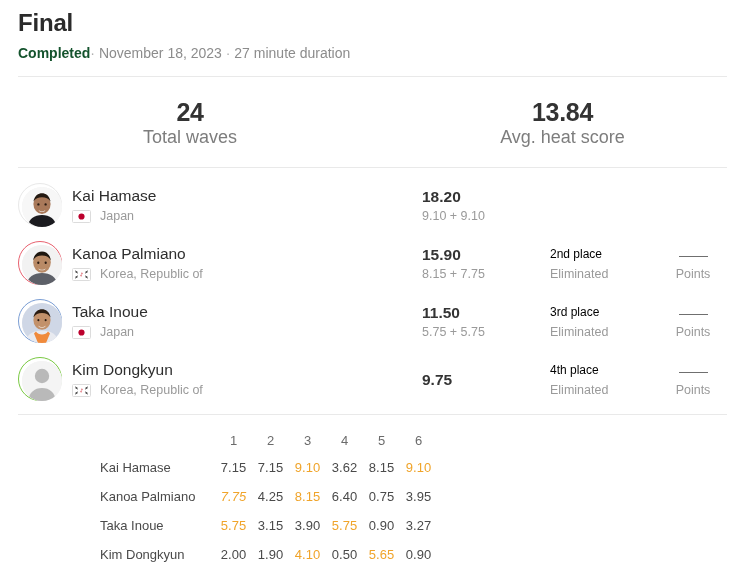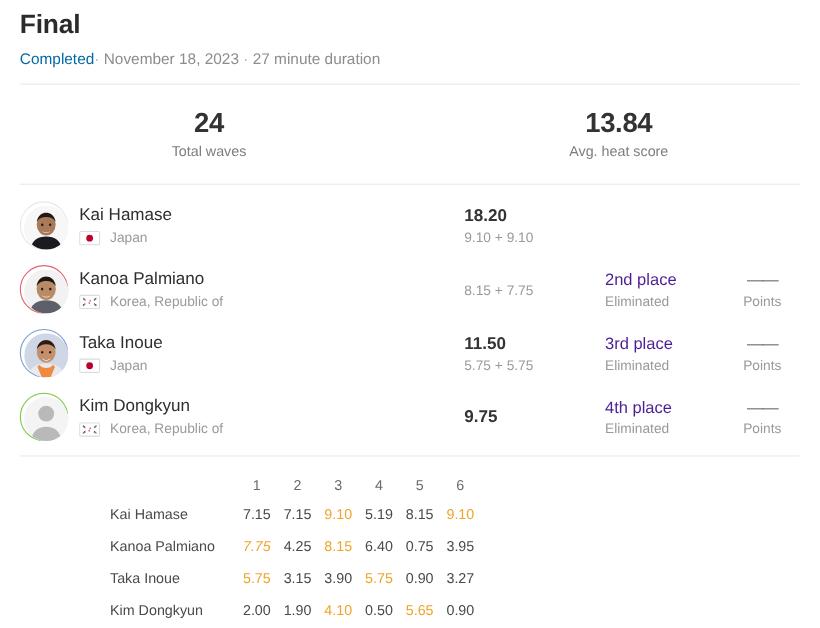--- a/index.html
+++ b/index.html
@@ -26,22 +26,22 @@
     letter-spacing: -0.2px;
     line-height: 30px;
     margin: 0 0 6px 0;
   }
   .heat-sub {
     font-size: 14px;
     color: #8c8c8c;
     line-height: 18px;
   }
   .heat-sub .status {
-    color: #0369a1;
-    font-weight: normal;
+    color: #14532d;
+    font-weight: bold;
   }
   .heat-sub .dot { color: #b0b0b0; }
 
   
   .divider {
     height: 1px;
     background: #e9e9e9;
     margin: 0 18px;
   }
 
@@ -56,21 +56,21 @@
     flex: 0 0 auto;
   }
   .stat-value {
     font-size: 25px;
     font-weight: bold;
     color: #333333;
     line-height: 28px;
     letter-spacing: -0.3px;
   }
   .stat-label {
-    font-size: 13px;
+    font-size: 18px;
     color: #7d7d7d;
     line-height: 17px;
     margin-top: 3px;
   }
   #stat-waves { width: 380px; }
   #stat-avg   { width: 365px; }
 
   
   .athletes { padding: 8px 0 6px 0; }
   .athlete-row {
@@ -154,22 +154,22 @@
     margin-top: 2px;
   }
 
   .ath-place {
     flex: 0 0 auto;
     width: 125px;
     padding-left: 16px;
     text-align: left;
   }
   .place-label {
-    font-size: 15px;
-    color: #4c1d95;
+    font-size: 12px;
+    color: #000000;
     line-height: 19px;
   }
   .place-status {
     font-size: 12.5px;
     color: #9a9a9a;
     line-height: 16px;
     margin-top: 2px;
   }
 
   .ath-points {
@@ -331,20 +331,21 @@
                 <rect x="21.6" y="5.8" width="5" height="0.9" transform="rotate(-33 24.1 6.25)"></rect>
                 <rect x="3.4" y="13.3" width="5" height="0.9" transform="rotate(-33 5.9 13.75)"></rect>
                 <rect x="3.4" y="14.9" width="5" height="0.9" transform="rotate(-33 5.9 15.35)"></rect>
               </g>
             </svg>
           </span>
           <span class="country-name">Korea, Republic of</span>
         </div>
       </div>
       <div class="ath-score">
+        <div class="score-total">15.90</div>
         <div class="score-break">8.15 + 7.75</div>
       </div>
       <div class="ath-place">
         <div class="place-label">2nd place</div>
         <div class="place-status">Eliminated</div>
       </div>
       <div class="ath-points">
         <div class="points-value">——</div>
         <div class="points-label">Points</div>
       </div>
@@ -456,21 +457,21 @@
           <th>5</th>
           <th>6</th>
         </tr>
       </thead>
       <tbody>
         <tr>
           <td class="name-cell">Kai Hamase</td>
           <td>7.15</td>
           <td>7.15</td>
           <td class="counted" style="color: rgb(240, 164, 42);">9.10</td>
-          <td>5.19</td>
+          <td>3.62</td>
           <td>8.15</td>
           <td class="counted" style="color: rgb(240, 164, 42);">9.10</td>
         </tr>
         <tr>
           <td class="name-cell">Kanoa Palmiano</td>
           <td class="counted" style="color: rgb(240, 164, 42); font-style: italic;">7.75</td>
           <td>4.25</td>
           <td class="counted" style="color: rgb(240, 164, 42);">8.15</td>
           <td>6.40</td>
           <td>0.75</td>

